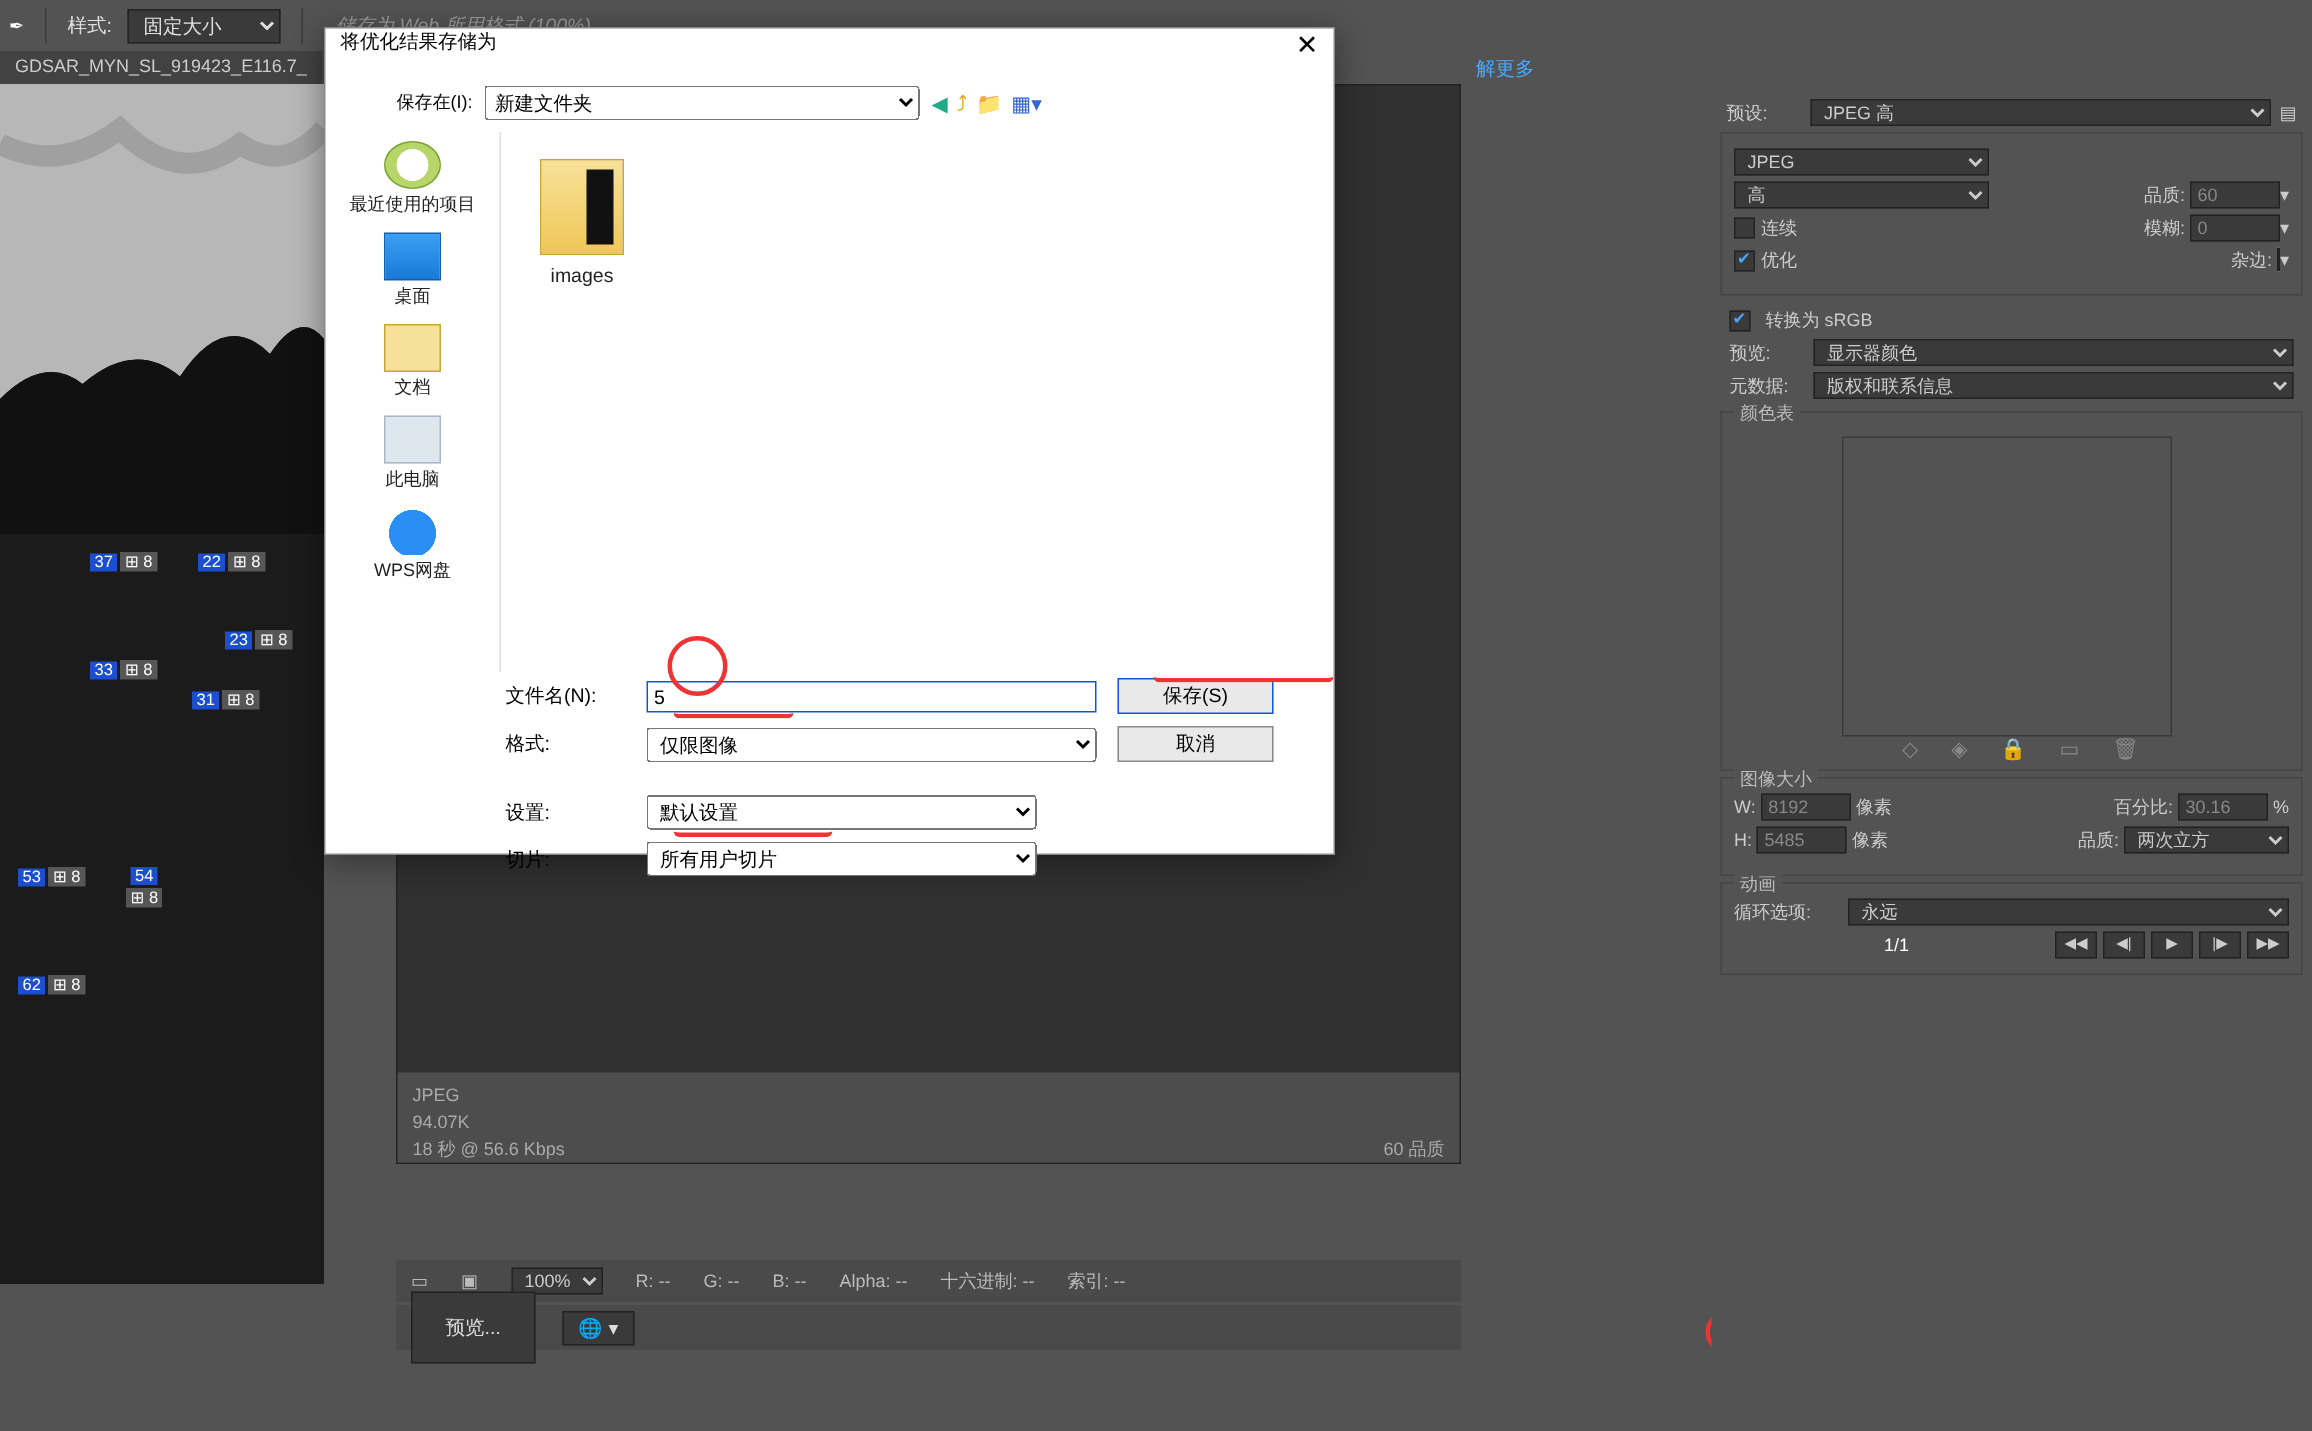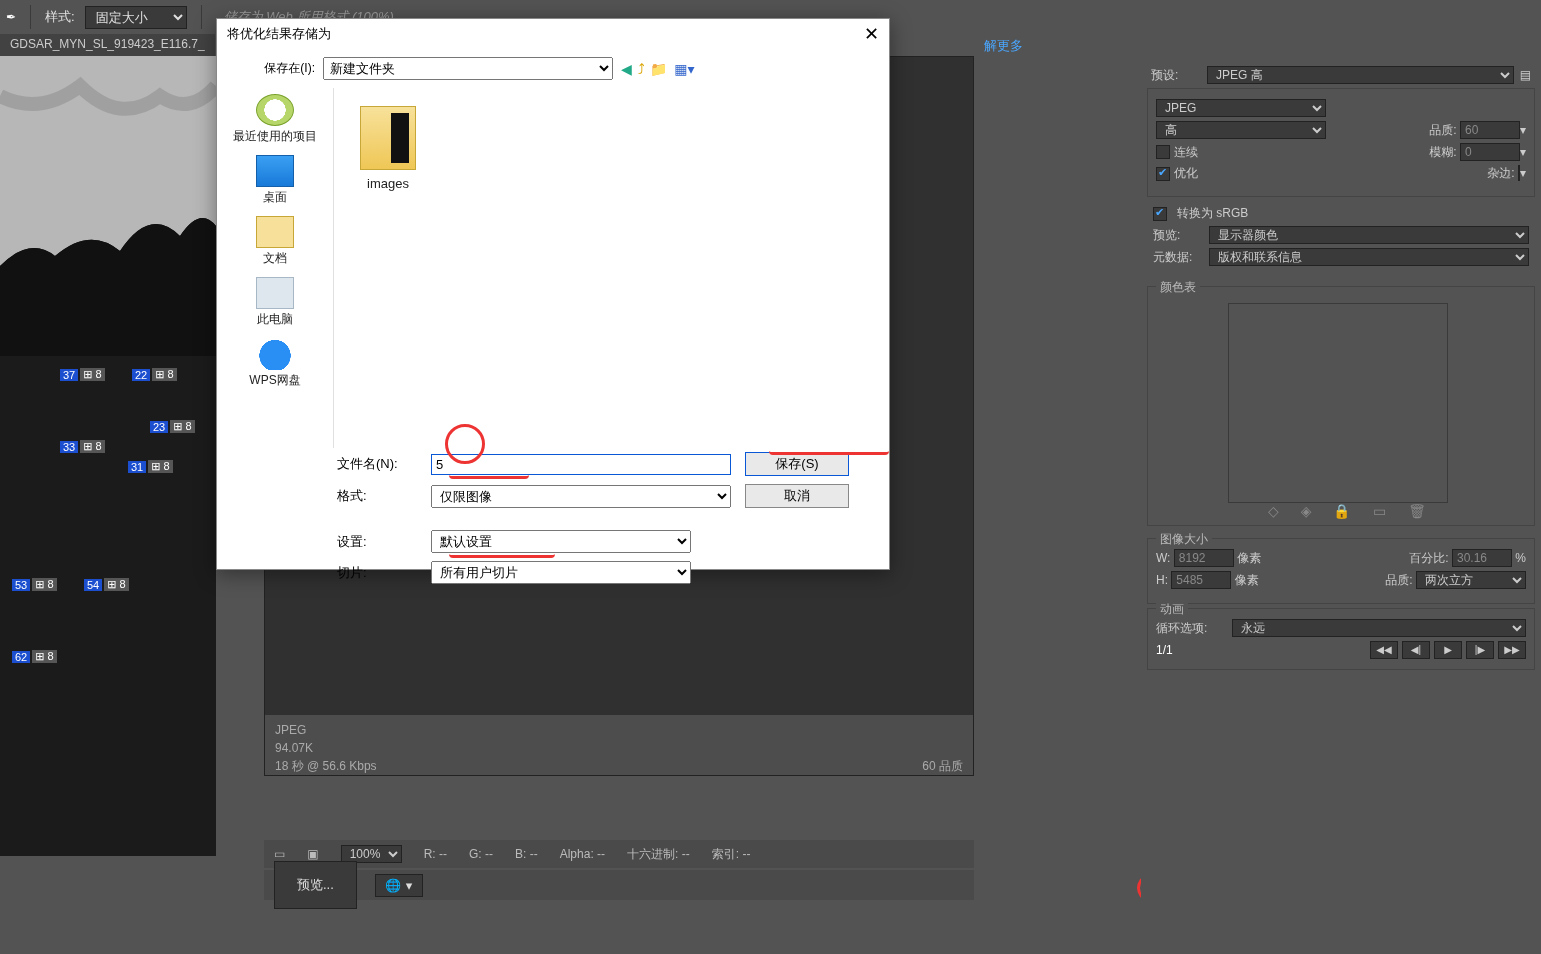--- a/index.html
+++ b/index.html
@@ -31,40 +31,40 @@
   .rp-group { border:1px solid #444; margin:4px 6px 0 6px; padding:6px 8px 10px 8px; position:relative;}
   .rp-group .legend { position:absolute; top:-8px; left:8px; background:#535353; padding:0 4px; color:#bbb;}
   .rp-row { display:flex; align-items:center; gap:6px; margin:4px 0; color:#ccc;}
   .rp-row .lbl { width:50px; color:#ccc; }
   .rp-row.right { justify-content:space-between;}
   select.dark2 { background:#3a3a3a; color:#ccc; border:1px solid #222; padding:0 4px; font-size:12px;}
   input.dark2 { background:#3a3a3a; color:#888; border:1px solid #222; padding:1px 4px; font-size:12px; width:60px;}
   .check { display:inline-block; width:14px; height:14px; border:1px solid #222; background:#3a3a3a; margin-right:4px; vertical-align:middle; position:relative;}
   .check.on::after { content:"✔"; position:absolute; top:-2px; left:1px; font-size:11px; color:#4aa7ff;}
   .swatch { width:44px; height:16px; border:1px solid #222; background:#fff;}
-  .colorTable { height:240px; margin:12px 6px; border:1px solid #444; position:relative; background:#535353;}
+  .colorTable { height:240px; margin:0 6px; border:1px solid #444; position:relative; background:#535353;}
   .colorTable .legend { position:absolute; top:-8px; left:8px; background:#535353; padding:0 4px; color:#bbb;}
   .colorTable .bigbox { position:absolute; top:16px; left:80px; width:220px; height:200px; border:1px solid #3a3a3a;}
   .colorTable .iconrow { position:absolute; bottom:6px; left:120px; display:flex; gap:22px; color:#888; font-size:14px;}
 
   
   .bottombar1 { position:absolute; left:264px; bottom:86px; width:710px; height:28px; background:#4a4a4a; display:flex; align-items:center; gap:22px; padding:0 10px; color:#bbb;}
   .bottombar2 { position:absolute; left:264px; bottom:54px; width:710px; height:30px; background:#4a4a4a; display:flex; align-items:center; gap:18px; padding:0 10px;}
   .btn-dark { background:#3a3a3a; border:1px solid #222; color:#ddd; padding:14px 22px; font-size:13px;}
 
   .footerBtns { position:absolute; right:12px; bottom:54px; display:flex; gap:18px;}
   .footerBtns .btn-dark { min-width:110px; text-align:center;}
 
   .animrow { display:flex; align-items:center; justify-content:space-between; margin-top:2px;}
   .playbtns { display:flex; gap:4px;}
   .playbtns div { width:28px; height:18px; background:#3a3a3a; border:1px solid #222; text-align:center; font-size:10px; color:#ccc; line-height:16px;}
 
   
   .dialog { position:absolute; top:18px; left:216px; width:674px; height:552px; background:#fff; border:1px solid #888; color:#000; box-shadow:0 4px 20px rgba(0,0,0,.4);}
-  .dialog .titlebar { height:30px; display:flex; align-items:center; justify-content:space-between; padding:0 10px; font-size:13px; }
+  .dialog .titlebar { height:30px; display:flex; align-items:flex-start; justify-content:space-between; padding:0 10px; font-size:13px; }
   .dialog .titlebar .close { font-size:18px; cursor:pointer;}
   .dialog .toprow { display:flex; align-items:center; gap:8px; padding:8px 14px;}
   .dialog .toprow select { width:290px; font-size:13px; padding:2px;}
   .dialog .body { display:flex; height:360px;}
   .dialog .places { width:116px; display:flex; flex-direction:column; align-items:center; gap:10px; padding-top:6px;}
   .dialog .places .place { text-align:center; font-size:12px; color:#222;}
   .dialog .places .place .ic { width:38px; height:32px; margin:0 auto 2px auto; background:#e8e8e8; border:1px solid #ccc;}
   .dialog .filearea { flex:1; border-left:1px solid #e0e0e0; padding:8px 16px;}
   .dialog .filearea .folder { width:76px; text-align:center; font-size:13px; color:#222;}
   .dialog .filearea .folder .ic { width:56px; height:64px; margin:10px auto 6px auto; background:linear-gradient(#f7e19a,#efc756); border:1px solid #c7a738; position:relative;}
@@ -128,21 +128,21 @@
       <span class="icons">⊞ 8</span>
     </div>
     <div class="slice" style="top: 460px; left: 128px;">
       <span class="num">31</span>
       <span class="icons">⊞ 8</span>
     </div>
     <div class="slice" style="top: 578px; left: 12px;">
       <span class="num">53</span>
       <span class="icons">⊞ 8</span>
     </div>
-    <div class="slice" style="top: 578px; left: 84px;">
+    <div class="slice" style="top: 578px; left: 84px; flex-direction: column;">
       <span class="num">54</span>
       <span class="icons">⊞ 8</span>
     </div>
     <div class="slice" style="top: 650px; left: 12px;">
       <span class="num">62</span>
       <span class="icons">⊞ 8</span>
     </div>
   </div>
 
 <div class="centerCanvas">
@@ -247,21 +247,21 @@
     </div>
   </div>
 
   <div class="rp-group">
     <div class="legend">动画</div>
     <div class="rp-row">
         <span style="width:70px">循环选项:</span>
         <select class="dark2" style="flex:1"><option>永远</option></select>
       </div>
     <div class="animrow">
-      <span style="">1/1</span>
+      <span style="margin-left:100px">1/1</span>
       <div class="playbtns">
         <div>◀◀</div>
         <div>◀|</div>
         <div>▶</div>
         <div>|▶</div>
         <div>▶▶</div>
       </div>
     </div>
   </div>
 </div>

